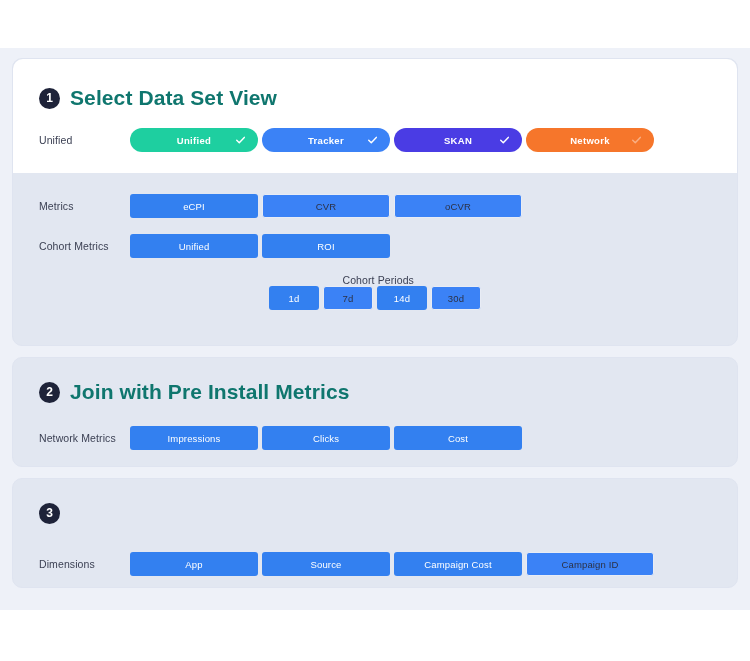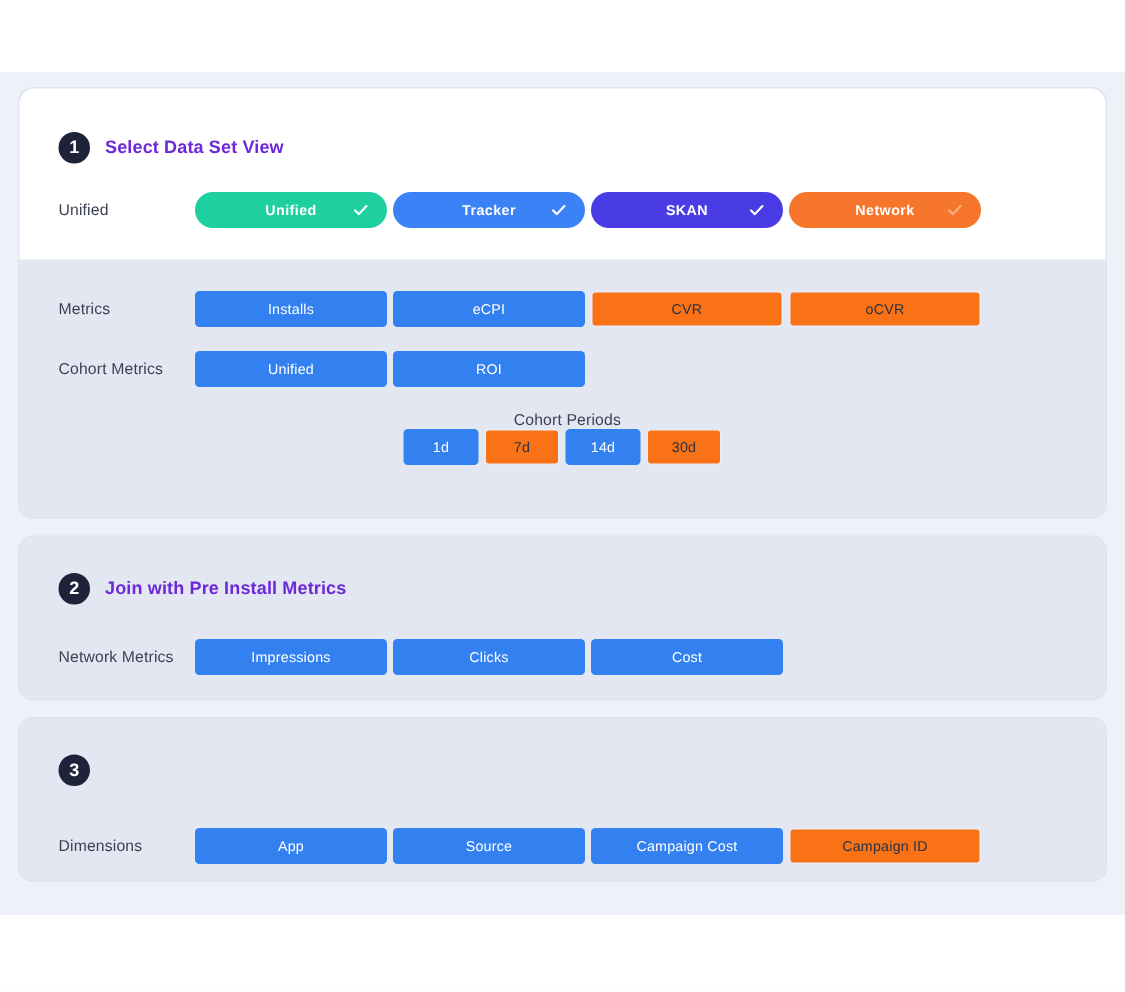--- a/index.html
+++ b/index.html
@@ -79,23 +79,23 @@
     font-size: 12px;
     font-weight: bold;
     display: flex;
     align-items: center;
     justify-content: center;
     flex: 0 0 auto;
     letter-spacing: 0;
   }
   .step-title {
     margin-left: 10px;
-    font-size: 12px;
+    font-size: 21px;
     font-weight: bold;
-    color: #6d28d9;
+    color: #0f766e;
     letter-spacing: 0.1px;
   }
 
   
   .row {
     position: relative;
     display: flex;
     align-items: center;
     height: 26px;
   }
@@ -158,21 +158,21 @@
     font-size: 9.5px;
     letter-spacing: 0.15px;
     box-sizing: border-box;
     cursor: pointer;
   }
   .opt.on {
     background: #3380f0;
     color: #ffffff;
   }
   .opt.off {
-    background: #f97316;
+    background: #3b82f6;
     color: #2c3145;
     border: 1px solid #e8ecf5;
   }
   .opt.narrow { width: 50px; }
 
   
   .metrics-row  { margin-top: 40px; }
   .cohort-row   { margin-top: 14px; }
   .period-row   { margin-top: 15px; flex-direction: column; }
   .net-row      { margin-top: 21px; }
@@ -234,21 +234,20 @@
                 </svg>
             </span>
           </div>
 
         </div>
       </div>
 
       <div class="row metrics-row">
         <div class="row-label">Metrics</div>
         <div class="row-options">
-          <div class="opt on">Installs</div>
           <div class="opt on">eCPI</div>
           <div class="opt off">CVR</div>
           <div class="opt off">oCVR</div>
         </div>
       </div>
 
       <div class="row cohort-row">
         <div class="row-label">Cohort Metrics</div>
         <div class="row-options">
           <div class="opt on">Unified</div>

